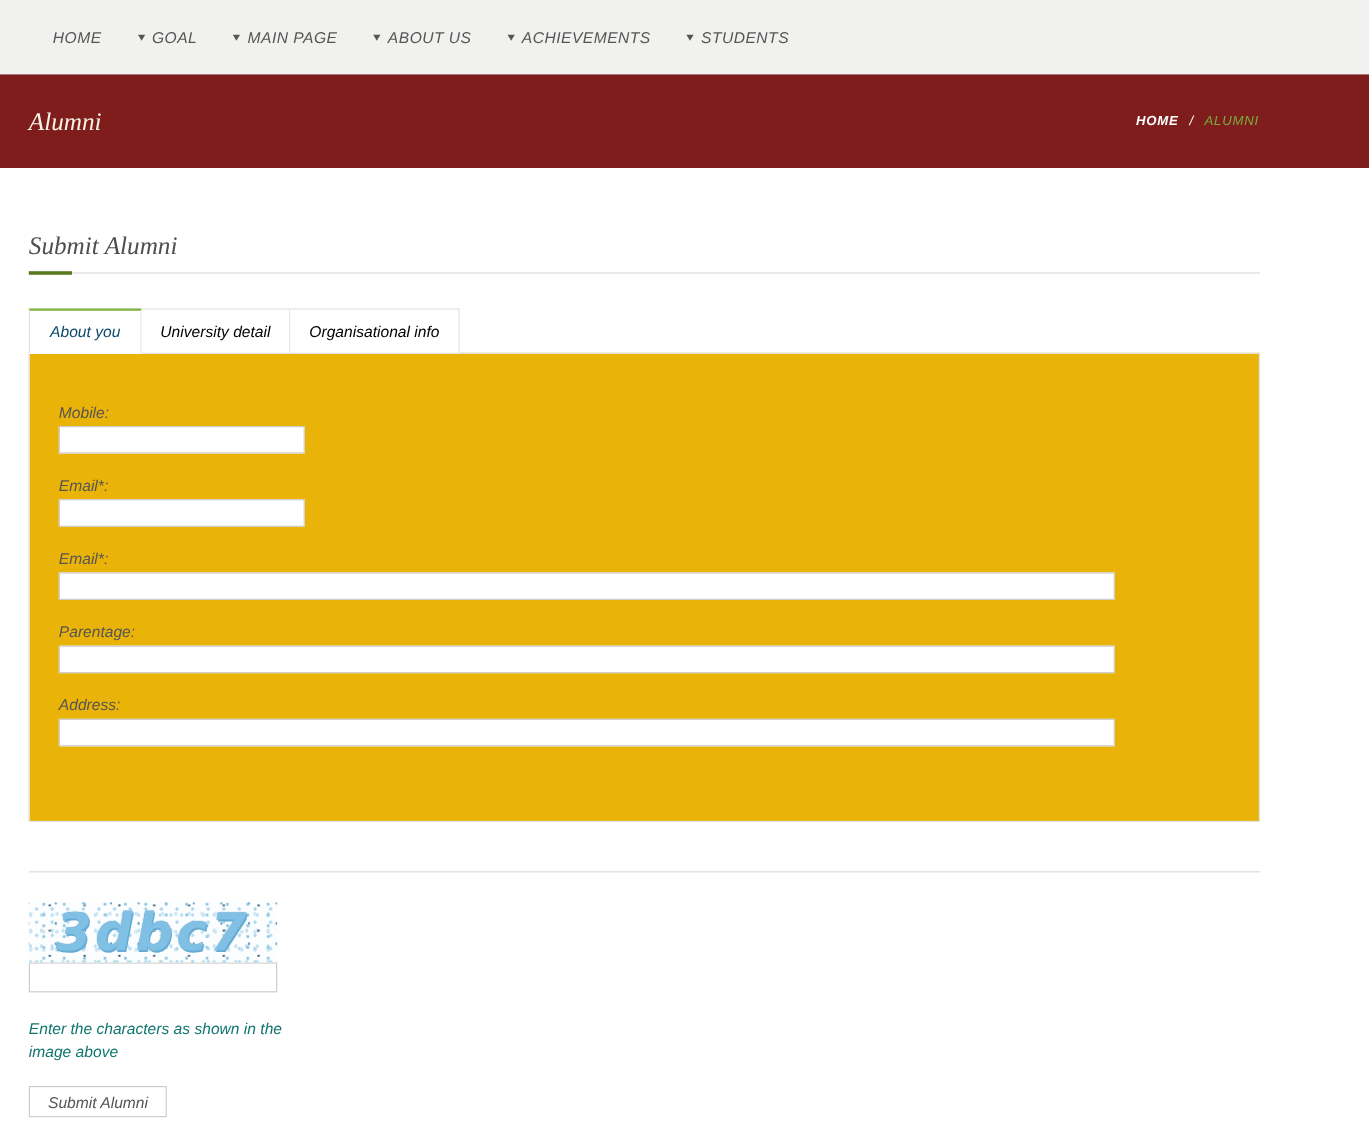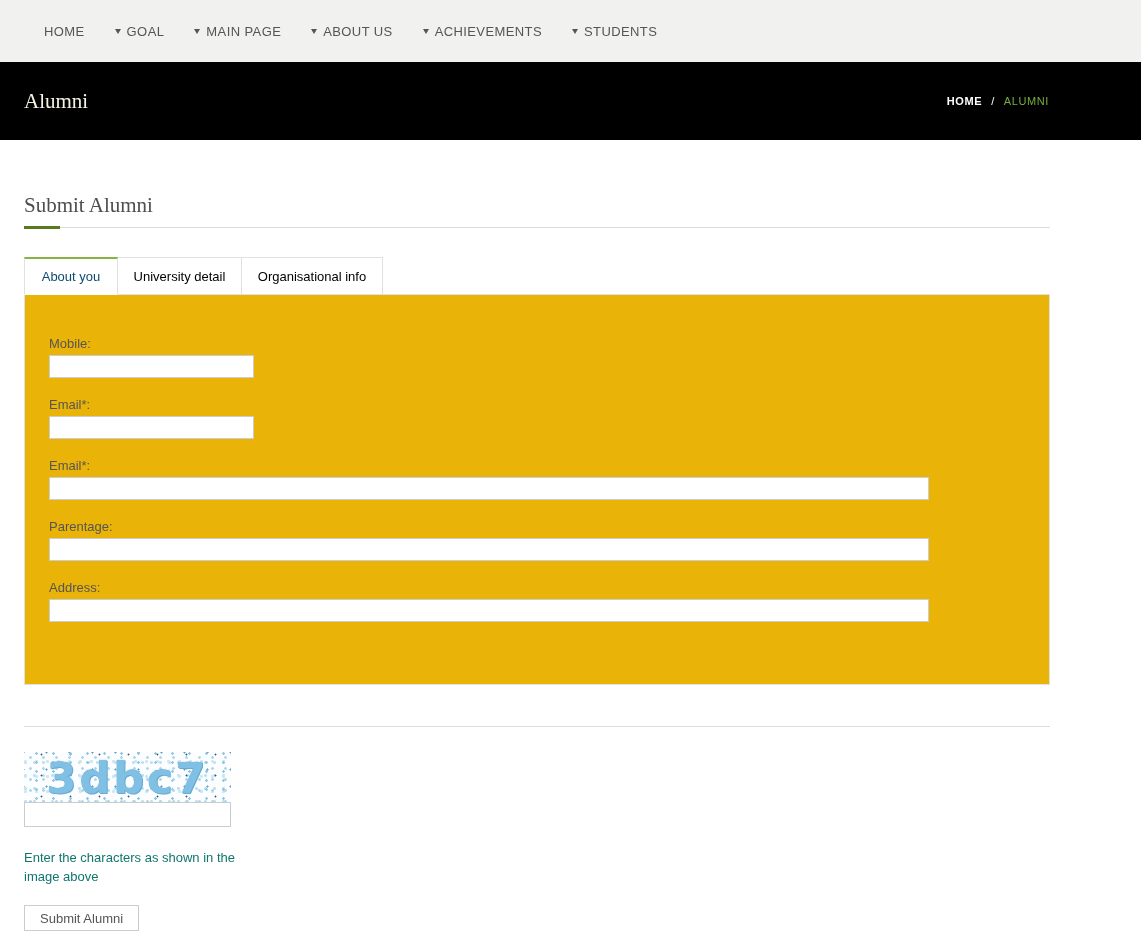--- a/index.html
+++ b/index.html
@@ -1,29 +1,29 @@
 <!DOCTYPE html>
 <html><head>
 <meta charset="utf-8">
 <style>
-  * { margin:0; padding:0; box-sizing:border-box; }
+  * { margin:0; padding:0; box-sizing:border-box;font-style:italic; }
   html,body { width:1141px; height:948px; background:#fff;
     font-family:"Liberation Sans", sans-serif; color:#555; overflow:hidden; }
 
   
   .top-nav { height:62px; background:#f1f1ef; display:flex; align-items:center;
     padding-left:44px; }
   .nav-item { display:flex; align-items:center; margin-right:30px; cursor:pointer;
     font-size:13px; letter-spacing:.4px; color:#555; white-space:nowrap; }
   .caret { width:0; height:0; border-left:3.5px solid transparent;
     border-right:3.5px solid transparent; border-top:5px solid #555;
     margin-right:6px; display:inline-block; }
 
   
-  .hero { height:78px; background:#000000; display:flex; align-items:center;
+  .hero { height:78px; background:#7f1d1d; display:flex; align-items:center;
     justify-content:space-between; padding:0 92px 0 24px; }
   .hero-title { font-family:"Liberation Serif", serif; font-weight:400;
     font-size:21px; color:#f7f4e6; }
   .breadcrumb { font-size:11px; letter-spacing:.6px; display:flex; align-items:center; }
   .breadcrumb .bc-home { color:#ffffff; font-weight:bold; cursor:pointer; }
   .breadcrumb .bc-sep { color:#ffffff; margin:0 9px; }
   .breadcrumb .bc-current { color:#79ae3e; }
 
   
   .main { width:1026px; margin-left:24px; padding-top:53px; }

